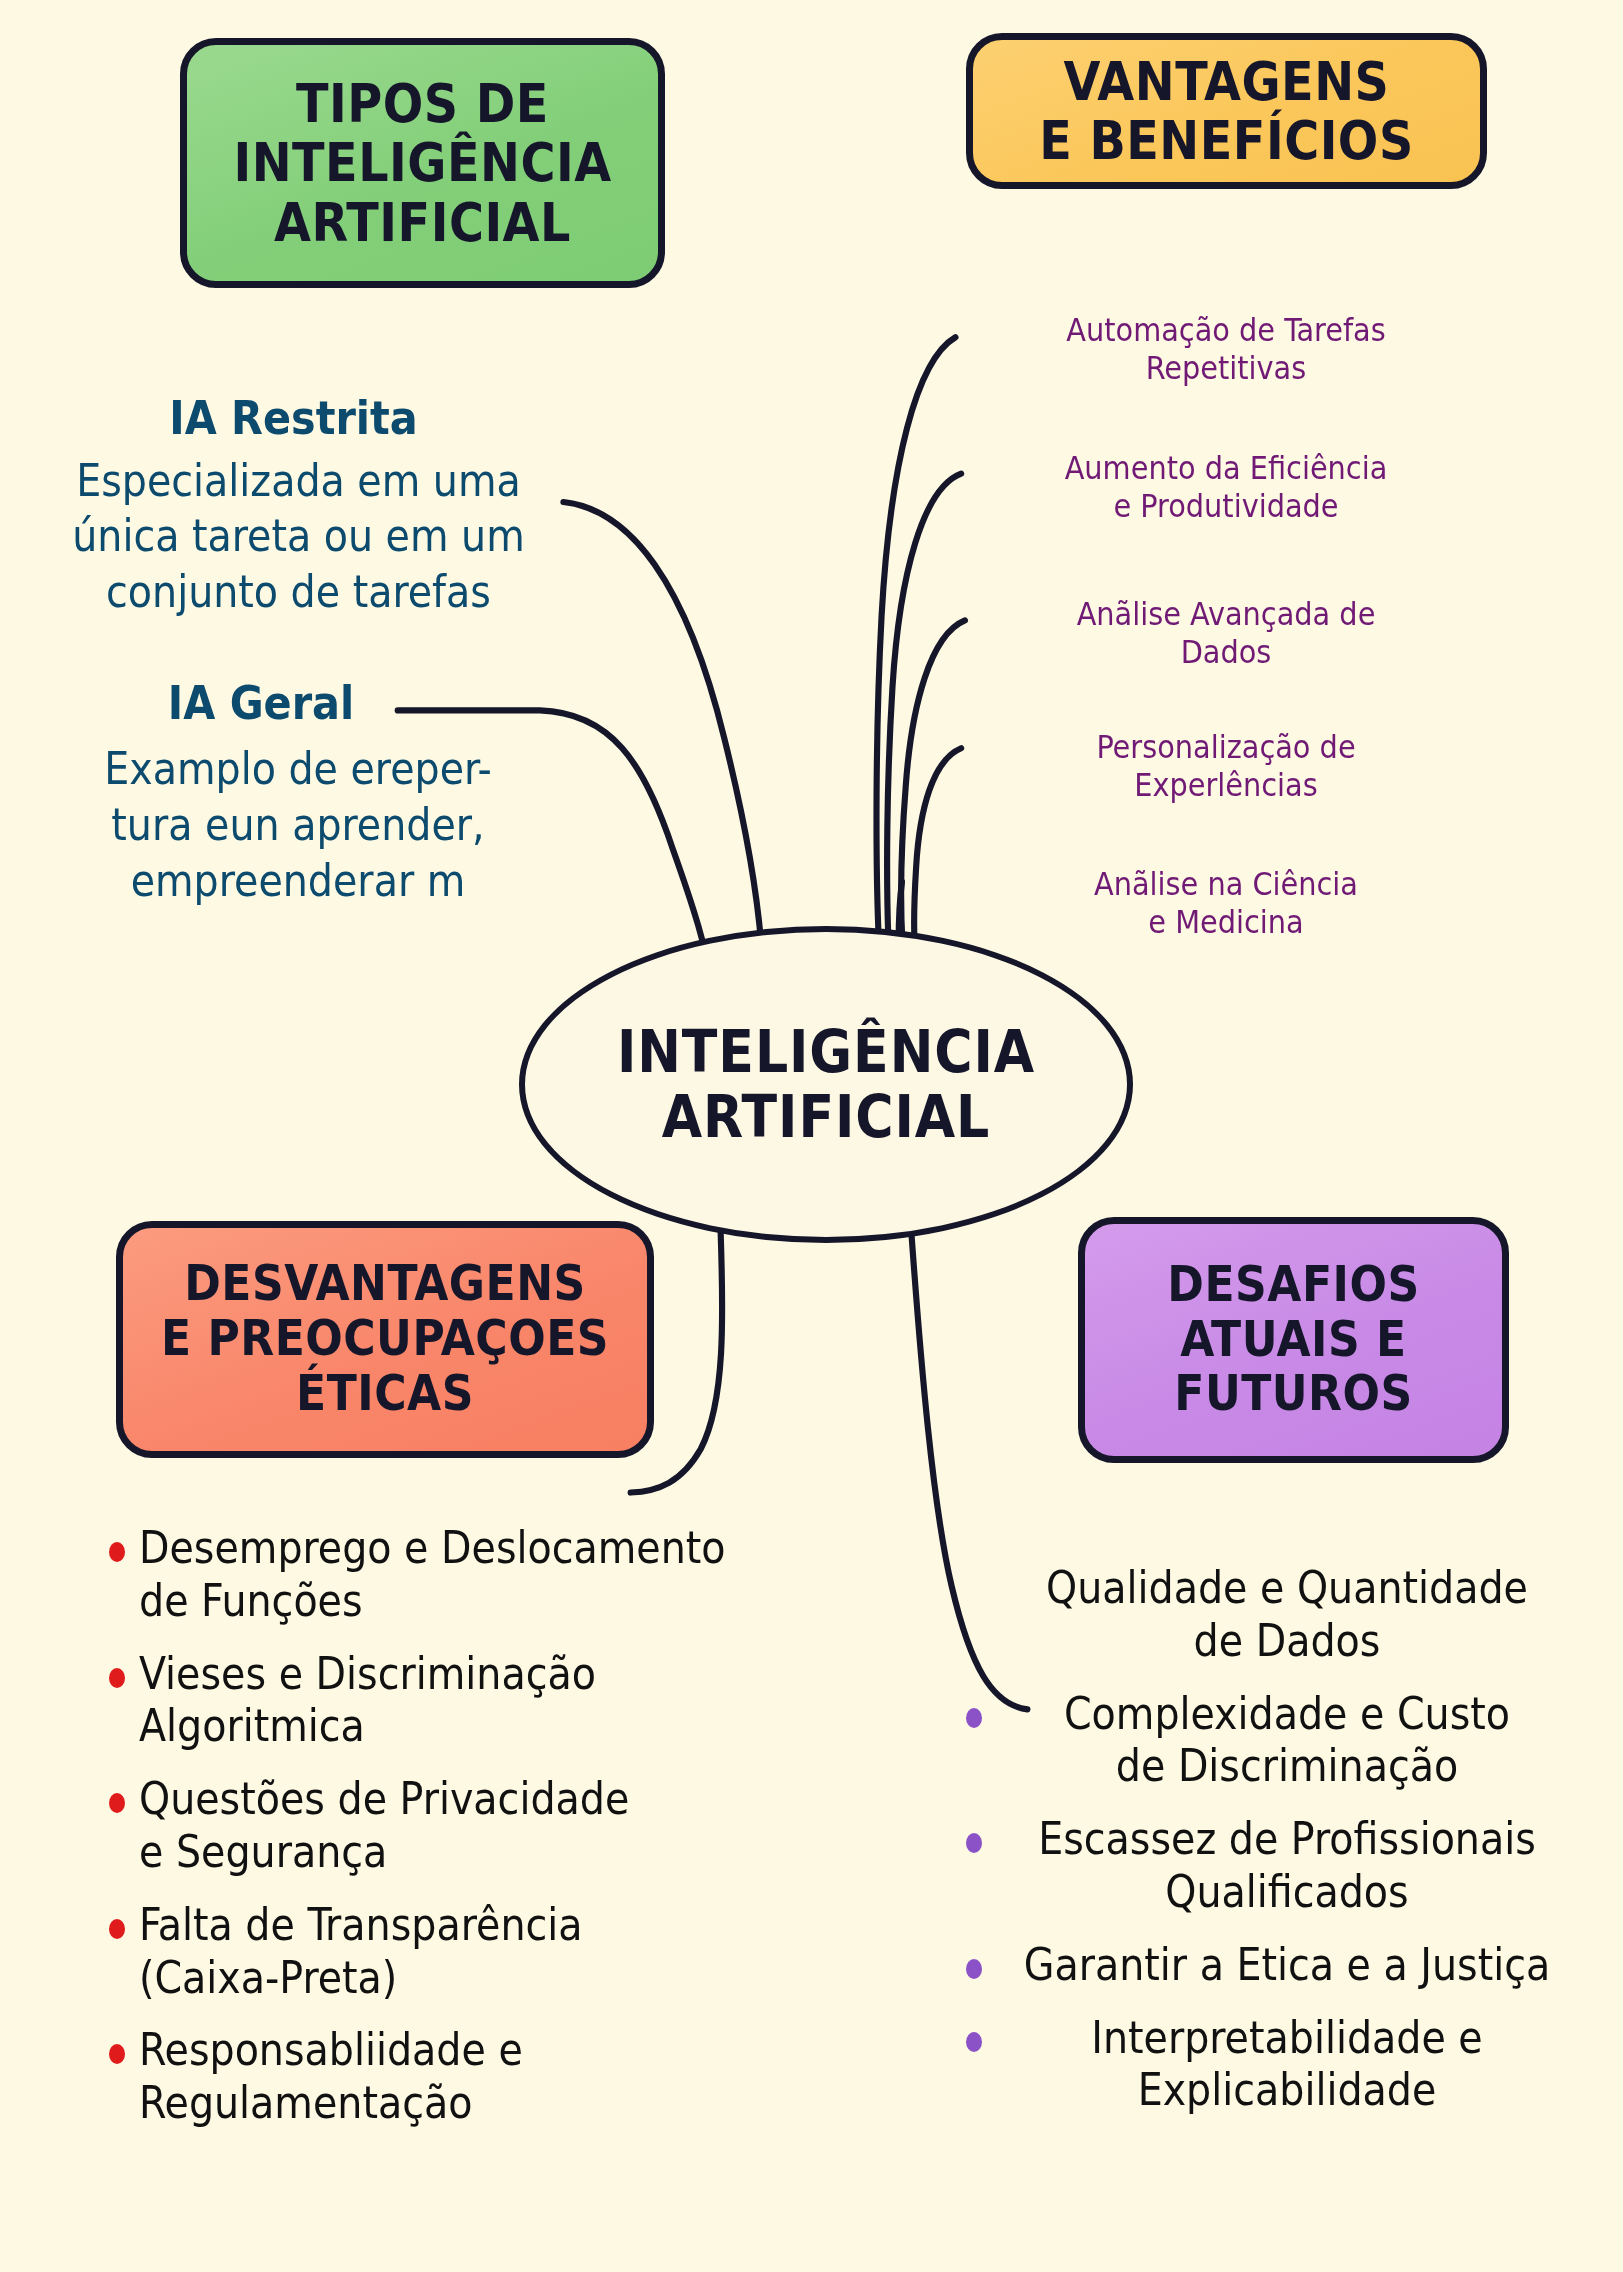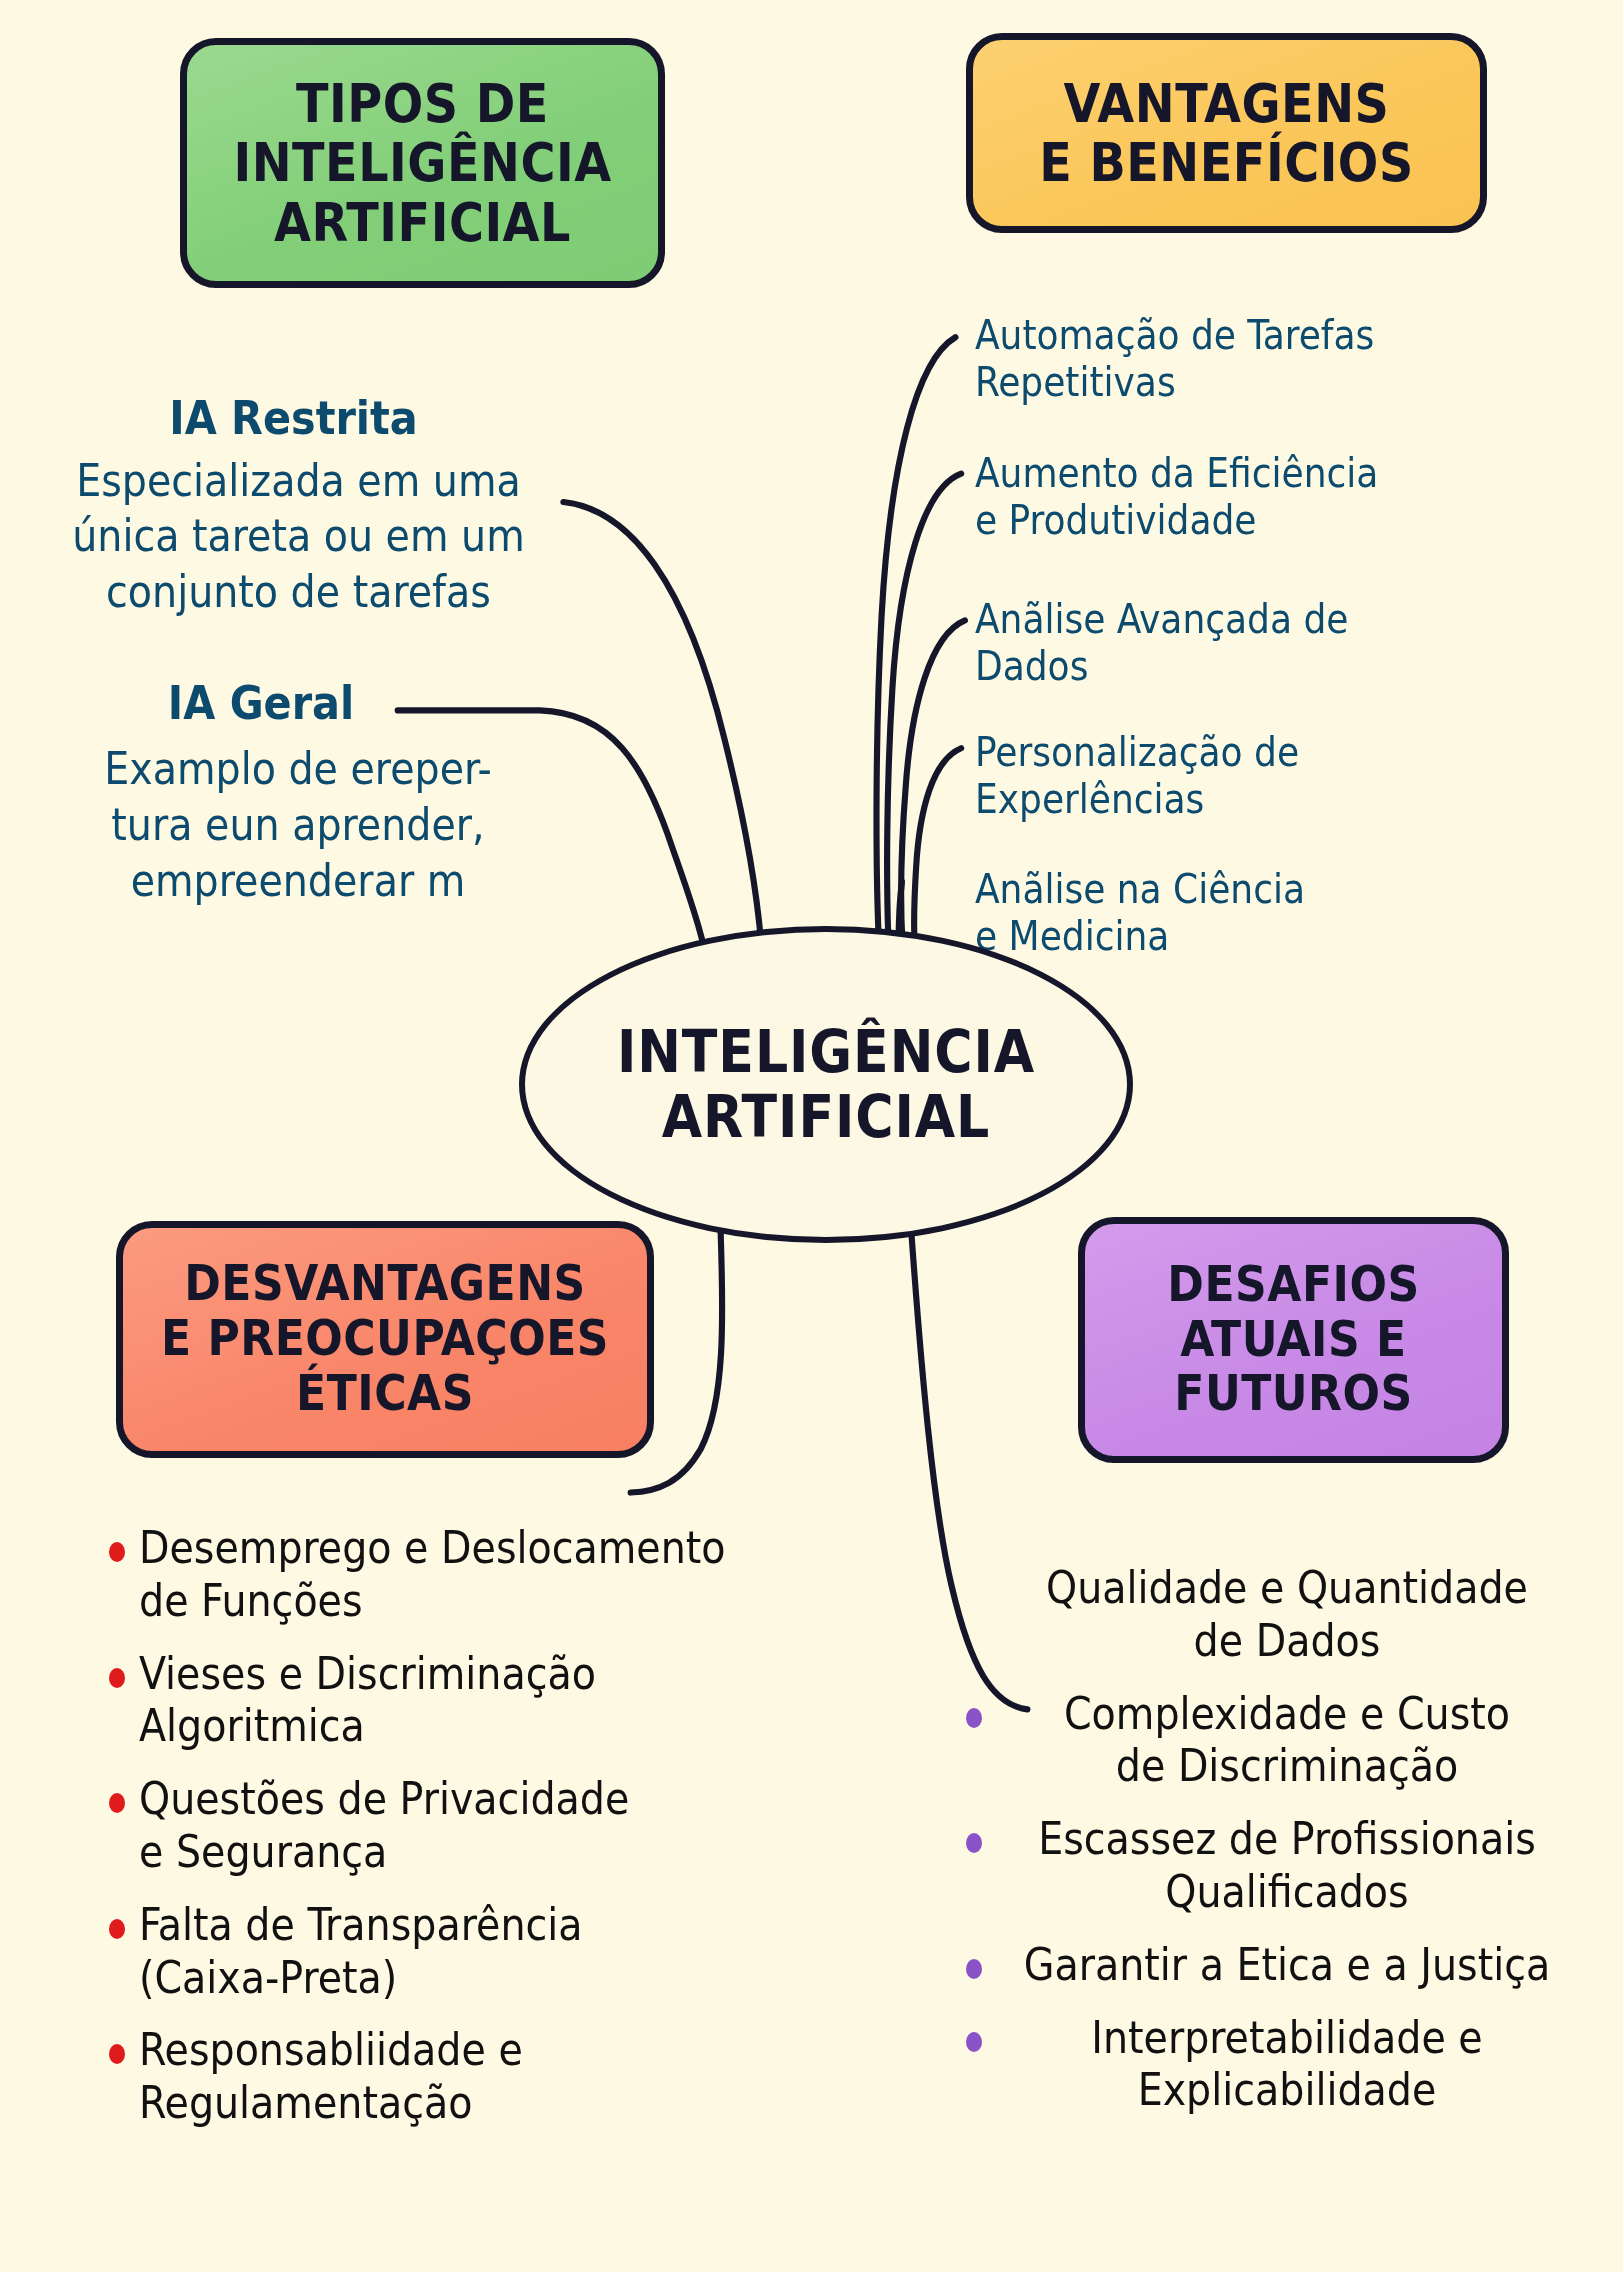--- a/index.html
+++ b/index.html
@@ -41,21 +41,21 @@
     letter-spacing: 0.5px;
     line-height: 1.12;
     text-transform: uppercase;
     padding: 4.7px 11.4px;
     font-family: "DejaVu Sans Condensed", "Liberation Sans Narrow", "Liberation Sans", sans-serif;
     margin-left: 23px;
   }
   .cat-green  { left: 157px;  top: 38px;   width: 485px; height: 250px;
                 background: linear-gradient(160deg,#9ad98f 0%,#83cf79 55%,#7dcc74 100%);
                 font-size: 53px; }
-  .cat-yellow { left: 943px; top: 33px;   width: 521px; height: 200px;
+  .cat-yellow { left: 943px; top: 33px;   width: 521px; height: 156px;
                 background: linear-gradient(160deg,#fcd071 0%,#fbc75a 55%,#f9c352 100%);
                 font-size: 53px; }
   .cat-salmon { left: 93px;  top: 1221px; width: 538px; height: 237px;
                 background: linear-gradient(160deg,#fb9b7f 0%,#f9866a 55%,#f87f62 100%);
                 font-size: 49px; }
   .cat-purple { left: 1055px; top: 1217px; width: 431px;  height: 246px;
                 background: linear-gradient(160deg,#d49bec 0%,#c88ae6 55%,#c583e4 100%);
                 font-size: 49px; }
 
   
@@ -91,24 +91,25 @@
   .sub-body {
     font-size: 44px;
     font-weight: 500;
     line-height: 1.2;
     text-align: center;
   }
 
   
   .vant-item {
     position: absolute;
-    font-size: 40px;
+    font-size: 32px;
     font-weight: 500;
     line-height: 1.18;
-    color: #0c4a6e;
+    text-align: center;
+    color: #701a75;
     width: 502px;
     left: 975px;
   }
 
   
   .blist { position: absolute; }
   .blist .row {
     display: flex;
     align-items: flex-start;
     margin-bottom: 20px;

